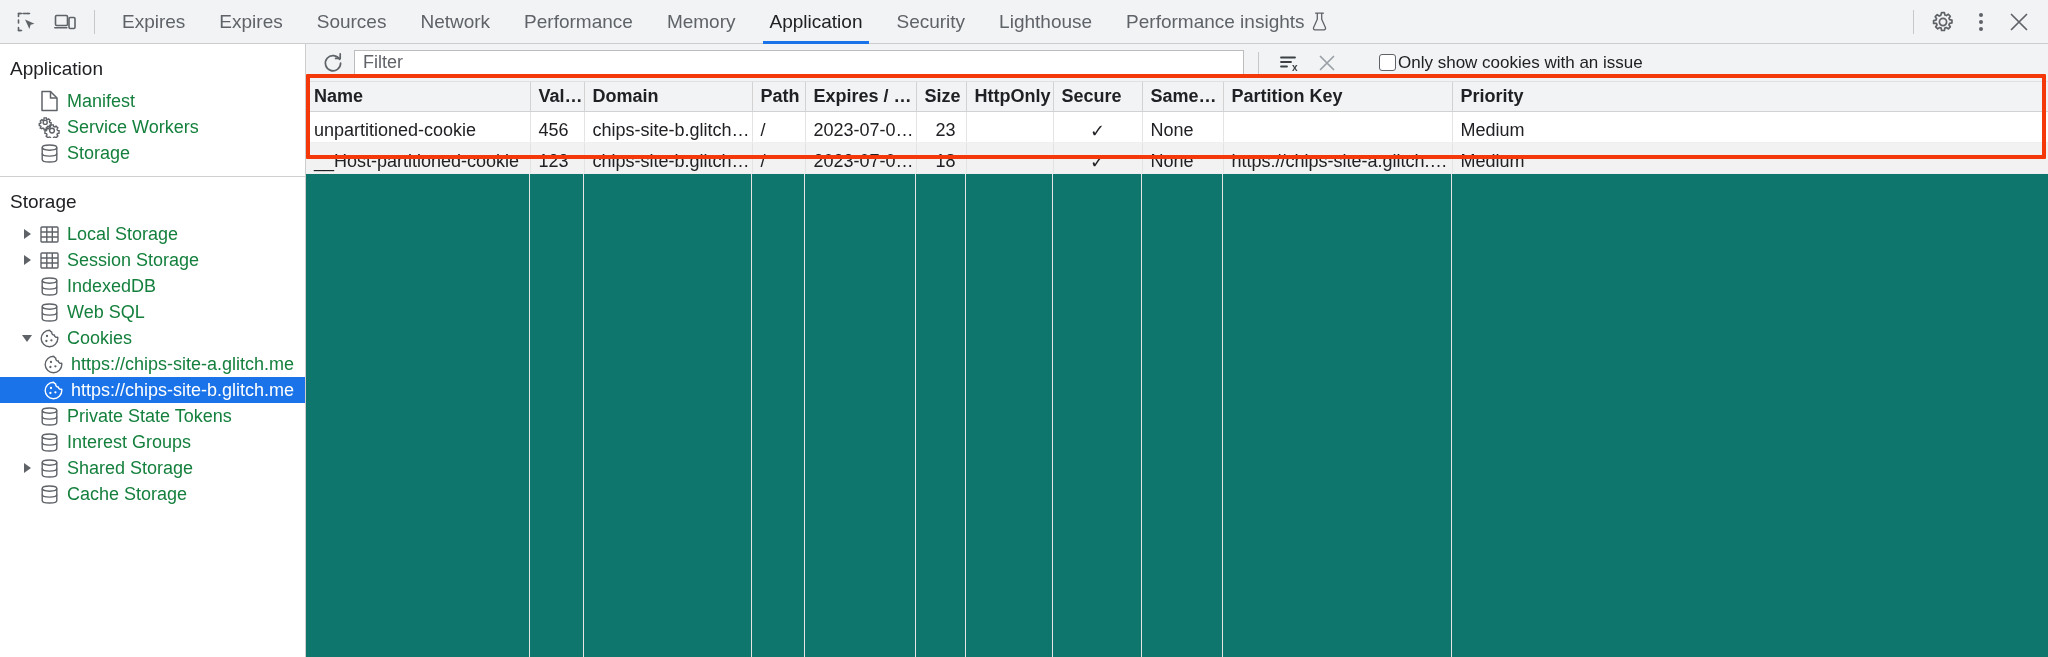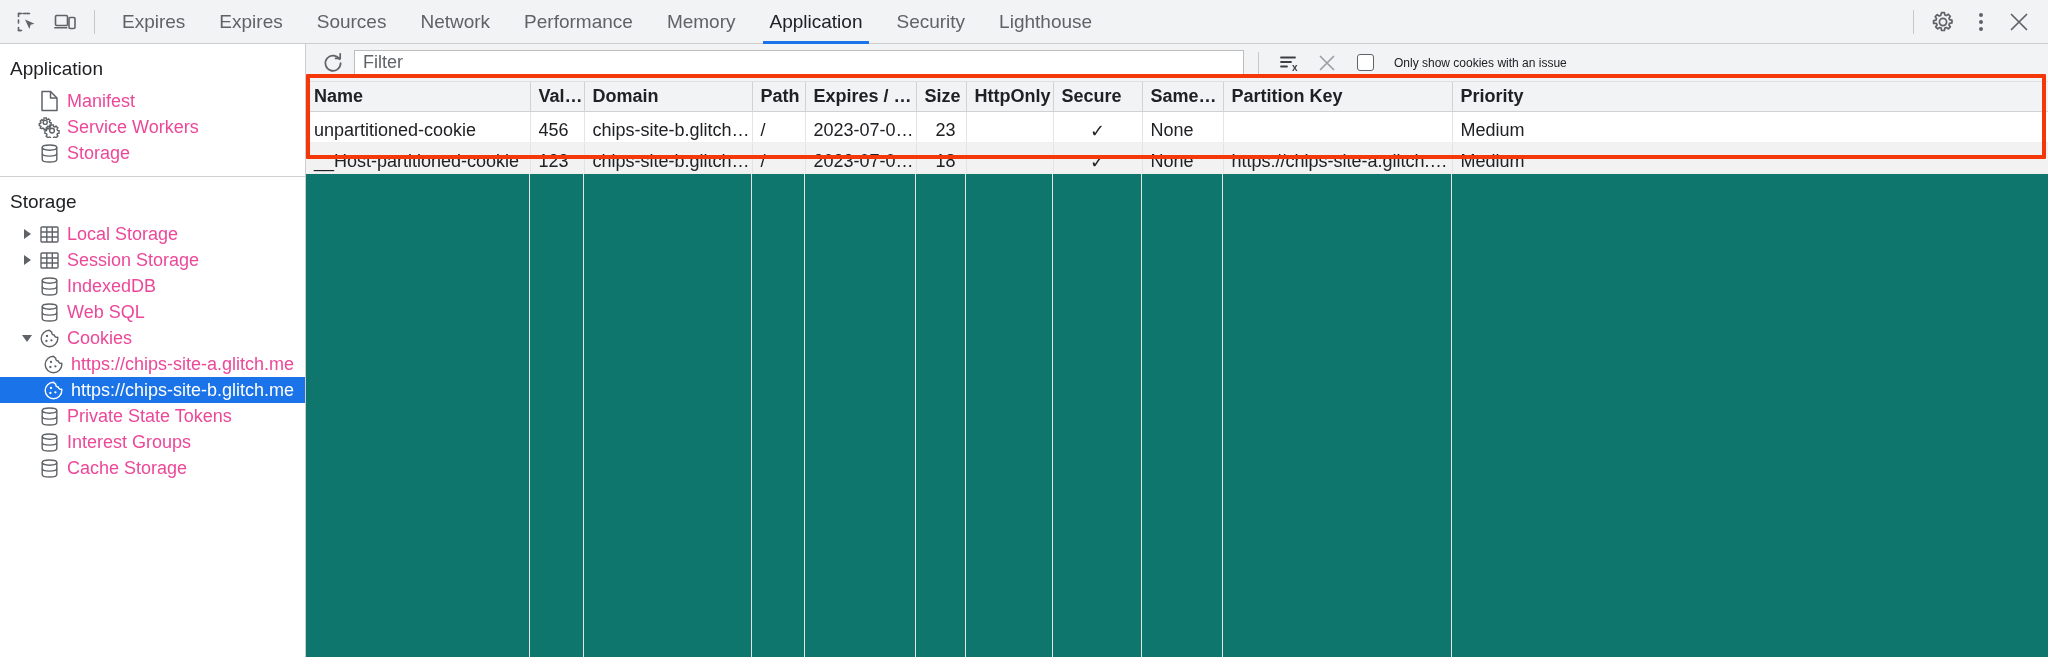--- a/index.html
+++ b/index.html
@@ -104,21 +104,21 @@
   .sb-title {
     font-size: 19px;
     color: #202124;
     padding: 14px 0 8px 10px;
   }
   .sb-item {
     display: flex;
     align-items: center;
     height: 26px;
     font-size: 18px;
-    color: #ec4899;
+    color: #15803d;
     cursor: pointer;
     padding-left: 0;
     white-space: nowrap;
   }
   .sb-item.selected {
     background: #1a73e8;
     color: #ffffff;
   }
   .sb-twisty {
     width: 18px; min-width: 18px;
@@ -193,24 +193,24 @@
   }
   .fb-icon-btn {
     width: 32px; height: 28px;
     display: flex; align-items: center; justify-content: center;
     cursor: pointer;
     border-radius: 3px;
   }
   .fb-check-wrap {
     display: flex;
     align-items: center;
-    gap: 20px;
-    margin-left: 8px;
+    gap: 2px;
+    margin-left: 30px;
     cursor: pointer;
-    font-size: 12px;
+    font-size: 17px;
     color: #202124;
     white-space: nowrap;
   }
   .fb-check {
     width: 17px; height: 17px;
     border: 1px solid #5f6368;
     border-radius: 3px;
     background: #fff;
   }
 
@@ -338,20 +338,28 @@
       </div>
       <div class="tab selected">
         <span>Application</span>
       </div>
       <div class="tab">
         <span>Security</span>
       </div>
       <div class="tab">
         <span>Lighthouse</span>
       </div>
+      <div class="tab">
+        <span>Performance insights</span>
+        <span class="flask">
+          <svg width="15" height="19" viewBox="0 0 15 19" aria-hidden="true">
+            <path d="M5.3 1.2v6.1L1.6 15.6c-.5 1.1.2 2.2 1.3 2.2h9.2c1.1 0 1.8-1.1 1.3-2.2L9.7 7.3V1.2M3.6 1.2h7.8" fill="none" stroke="#5f6368" stroke-width="1.3" stroke-linecap="round" stroke-linejoin="round"></path>
+          </svg>
+        </span>
+      </div>
     </div>
 
     <div class="tb-right">
       <div class="tb-sep"></div>
       <div class="tb-icon-btn">
         <svg width="24" height="24" viewBox="0 0 24 24" aria-hidden="true">
           <path fill="none" stroke="#5f6368" stroke-width="1.7" d="M12 8.4a3.6 3.6 0 1 0 0 7.2 3.6 3.6 0 0 0 0-7.2z"></path>
           <path fill="none" stroke="#5f6368" stroke-width="1.7" stroke-linejoin="round" d="M10.6 2.6h2.8l.45 2.35 1.5.63 1.95-1.33 2 2-1.33 1.95.63 1.5 2.35.45v2.8l-2.35.45-.63 1.5 1.33 1.95-2 2-1.95-1.33-1.5.63-.45 2.35h-2.8l-.45-2.35-1.5-.63-1.95 1.33-2-2 1.33-1.95-.63-1.5L2.6 13.4v-2.8l2.35-.45.63-1.5L4.25 6.7l2-2 1.95 1.33 1.5-.63z"></path>
         </svg>
       </div>
@@ -539,20 +547,35 @@
               <g fill="none" stroke="#5f6368" stroke-width="1.4">
                 <ellipse cx="10.5" cy="4.6" rx="7.3" ry="2.6"></ellipse>
                 <path d="M3.2 4.6v11.8c0 1.44 3.27 2.6 7.3 2.6s7.3-1.16 7.3-2.6V4.6"></path>
                 <path d="M3.2 10.5c0 1.44 3.27 2.6 7.3 2.6s7.3-1.16 7.3-2.6"></path>
               </g>
             </svg>
           </div>
           <div class="sb-label">Interest Groups</div>
         </div>
 
+        <div class="sb-item indent-1">
+          <div class="sb-twisty">
+              <div class="arrow"></div>
+            </div>
+          <div class="sb-ico">
+            <svg width="21" height="21" viewBox="0 0 21 21" aria-hidden="true">
+              <g fill="none" stroke="#5f6368" stroke-width="1.4">
+                <ellipse cx="10.5" cy="4.6" rx="7.3" ry="2.6"></ellipse>
+                <path d="M3.2 4.6v11.8c0 1.44 3.27 2.6 7.3 2.6s7.3-1.16 7.3-2.6V4.6"></path>
+                <path d="M3.2 10.5c0 1.44 3.27 2.6 7.3 2.6s7.3-1.16 7.3-2.6"></path>
+              </g>
+            </svg>
+          </div>
+          <div class="sb-label">Shared Storage</div>
+        </div>
 
         <div class="sb-item indent-1">
           <div class="sb-twisty"></div>
           <div class="sb-ico">
             <svg width="21" height="21" viewBox="0 0 21 21" aria-hidden="true">
               <g fill="none" stroke="#5f6368" stroke-width="1.4">
                 <ellipse cx="10.5" cy="4.6" rx="7.3" ry="2.6"></ellipse>
                 <path d="M3.2 4.6v11.8c0 1.44 3.27 2.6 7.3 2.6s7.3-1.16 7.3-2.6V4.6"></path>
                 <path d="M3.2 10.5c0 1.44 3.27 2.6 7.3 2.6s7.3-1.16 7.3-2.6"></path>
               </g>

